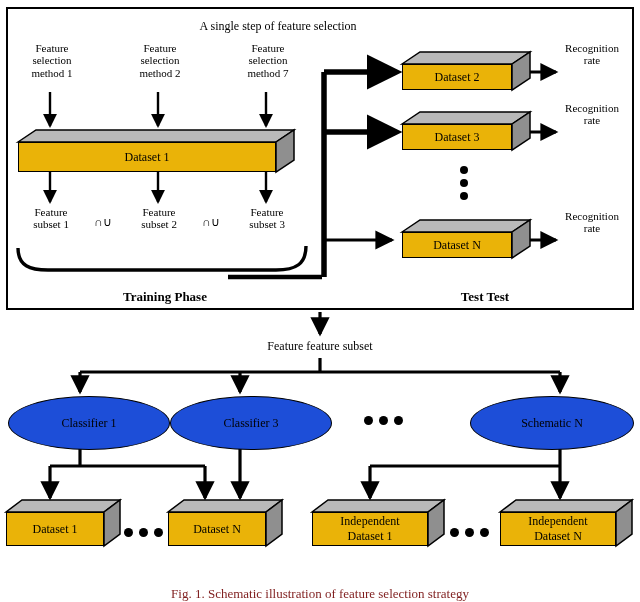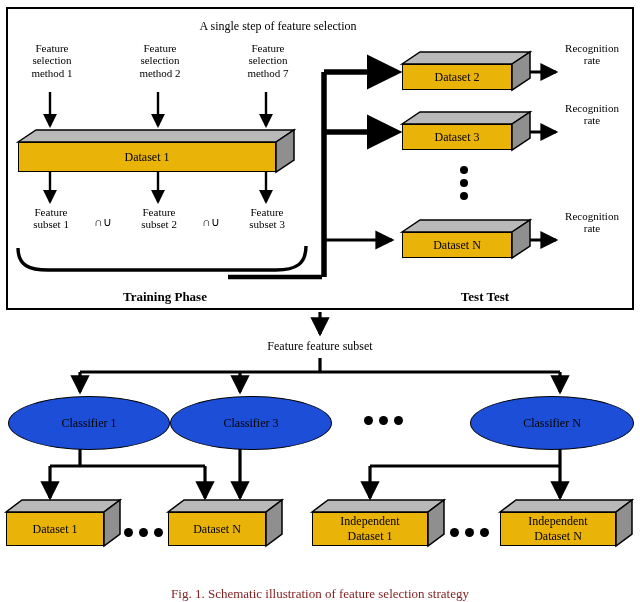--- a/index.html
+++ b/index.html
@@ -209,21 +209,21 @@
 
   <div class="txt t12" style="left:210px;top:340px;width:220px;">Feature feature subset</div>
 
   <div class="ellipse" style="left:8px;top:396px;width:160px;height:52px;">
     <span>Classifier 1</span>
   </div>
   <div class="ellipse" style="left:170px;top:396px;width:160px;height:52px;">
     <span>Classifier 3</span>
   </div>
   <div class="ellipse" style="left:470px;top:396px;width:162px;height:52px;">
-    <span>Classifier N</span>
+    <span>Schematic N</span>
   </div>
 
   <div class="dots" style="left:364px;top:416px;">
     <i></i>
       <i></i>
       <i></i>
   </div>
 
   <div class="slab" style="left:6px;top:500px;width:98px;height:46px;">
     <svg width="114" height="50" viewBox="0 0 114 50">

